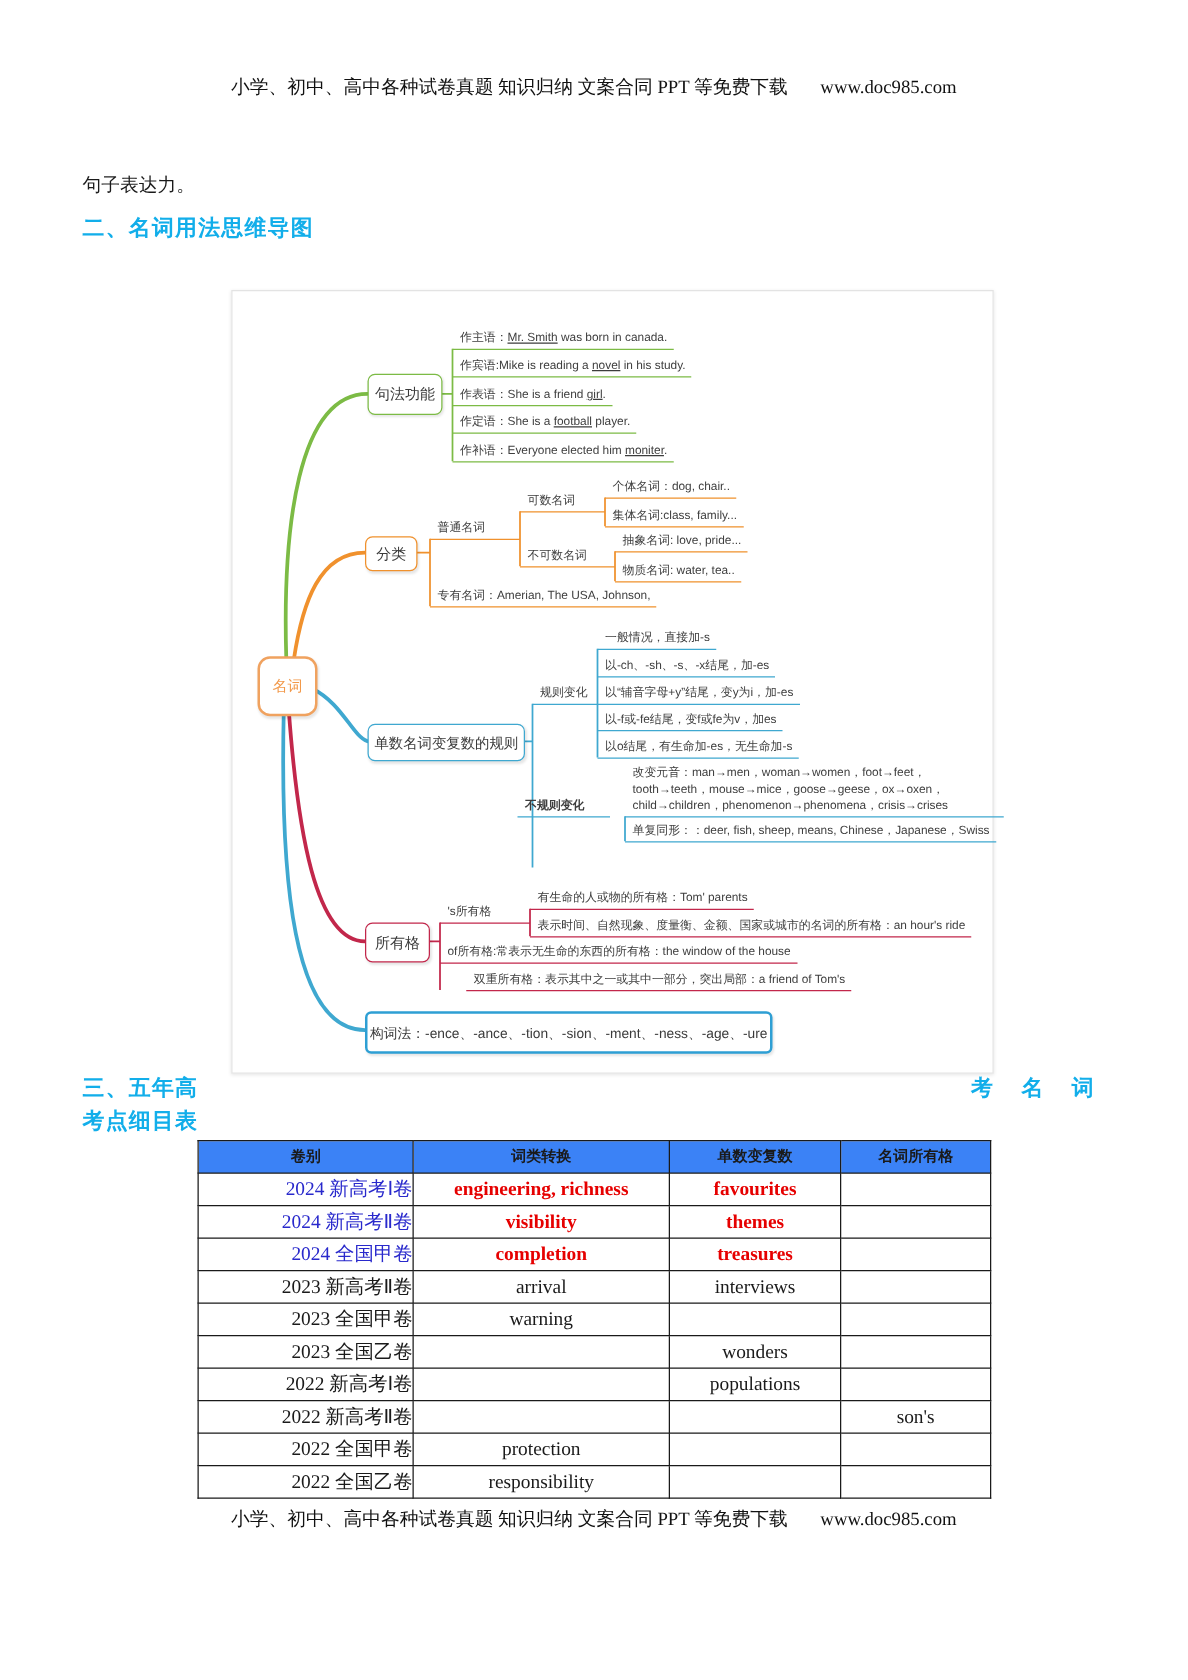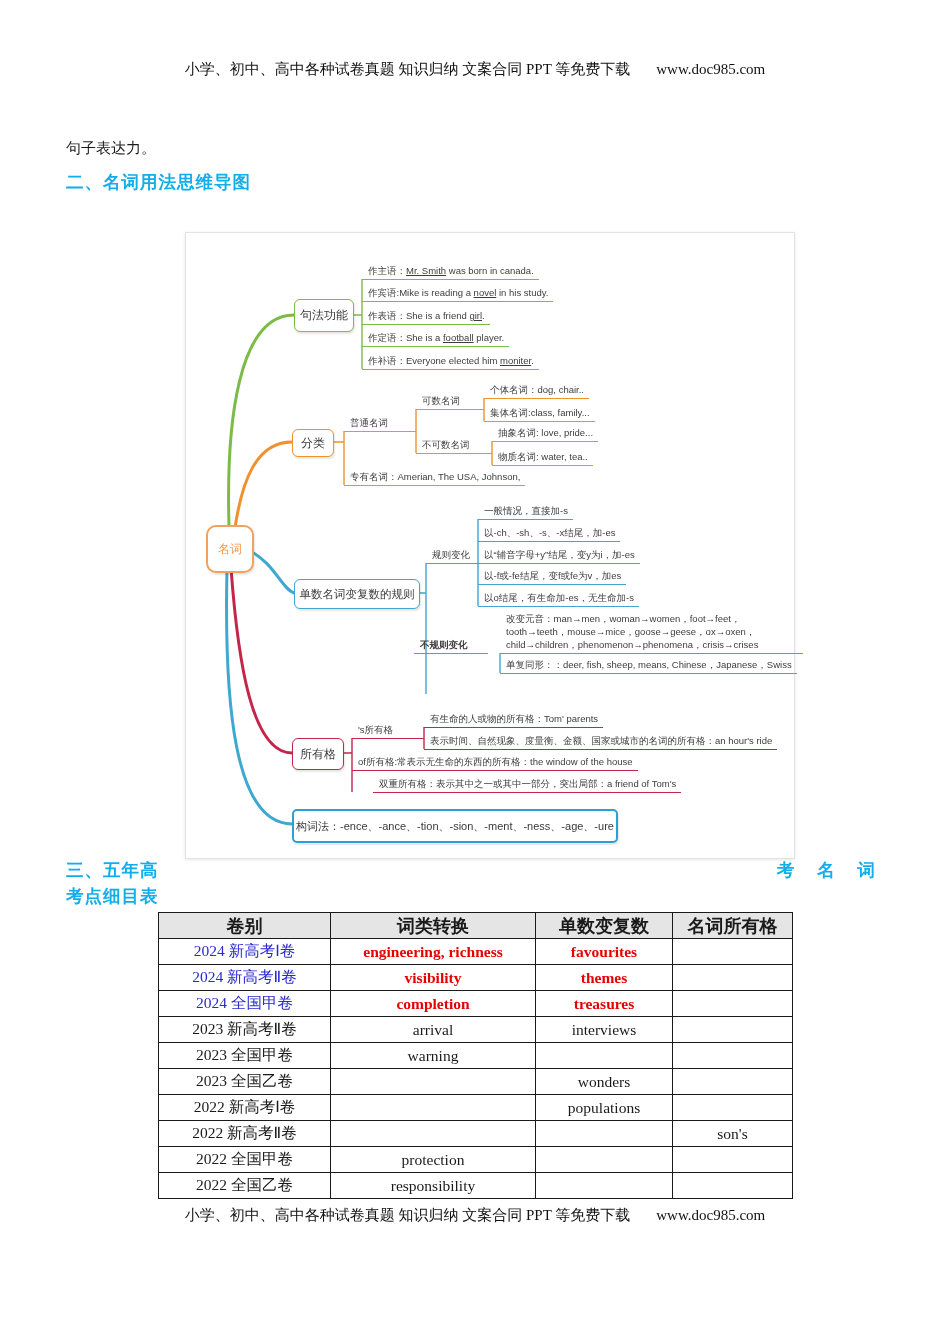--- a/index.html
+++ b/index.html
@@ -32,22 +32,22 @@
   .leaf{position:absolute;font-size:9.5px;line-height:13px;color:#3d3d3d;
         padding:0 5px 2px 6px;border-bottom:1.4px solid #888;white-space:nowrap;}
   .leaf.g{border-color:#7cbb45;} .leaf.o{border-color:#f0912d;}
   .leaf.b{border-color:#3fa8d0;} .leaf.r{border-color:#c2274b;}
   .leaf.wrap{white-space:normal;width:292px;}
   .leaf u{text-underline-offset:1px;}
   
   table.exam{position:absolute;left:158px;top:912px;border-collapse:collapse;table-layout:fixed;
              font-size:15.5px;}
   table.exam td,table.exam th{border:1.2px solid #1a1a1a;height:25px;padding:0;overflow:hidden;}
-  table.exam th{background:#e5e5e5;font-weight:bold;font-size:18px;}
-  td.c0{text-align:center;padding-left:10px;}
+  table.exam th{background:#3b82f6;font-weight:bold;font-size:12px;}
+  td.c0{text-align:right;padding-left:10px;}
   td.cc{text-align:center;}
   tr.y24 td.c0{color:#2929cc;}
   tr.y24 td.cc{color:#e60000;font-weight:bold;}
 </style>
 </head>
 <body>
 
 <div class="page">
 
   <div class="abs docline" style="top:60px;">

